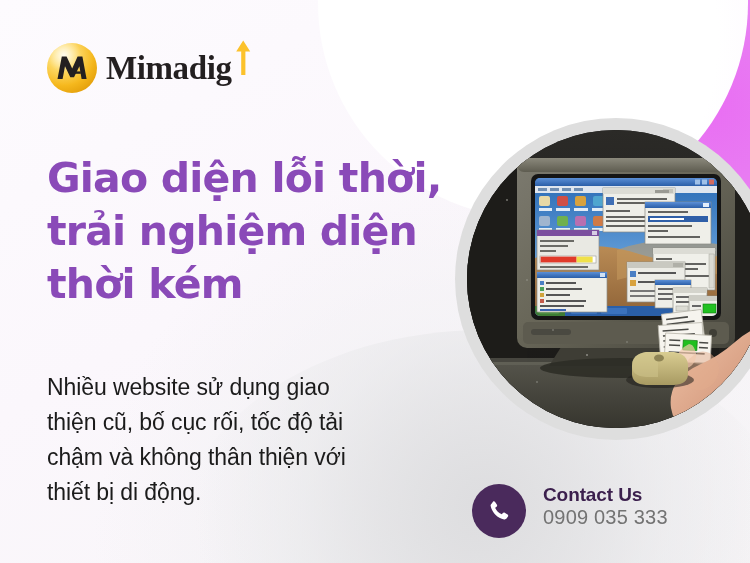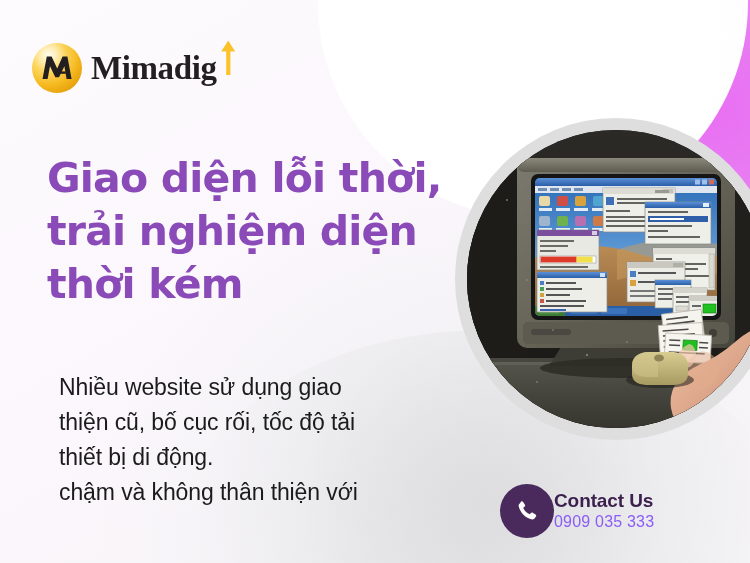--- a/index.html
+++ b/index.html
@@ -61,21 +61,21 @@
     top: 330px;
     width: 620px;
     height: 430px;
     border-radius: 50%;
     background: radial-gradient(circle at 50% 40%, rgba(220,220,222,0.9) 0%, rgba(232,232,234,0.55) 45%, rgba(255,255,255,0) 72%);
   }
 
   
   .logo {
     position: absolute;
-    left: 32px;
+    left: 47px;
     top: 43px;
     display: flex;
     align-items: center;
     gap: 9px;
   }
   .logo-mark {
     position: relative;
     width: 50px;
     height: 50px;
     border-radius: 50%;
@@ -120,21 +120,20 @@
   .bodycopy {
     position: absolute;
     left: 47px;
     top: 370px;
     width: 375px;
     font-family: "Liberation Sans", sans-serif;
     font-size: 23px;
     line-height: 35px;
     color: #1b1b1b;
     letter-spacing: -0.1px;
-    margin-left: 12px;
   }
   .bodycopy .bc-line { display: block; white-space: nowrap; }
 
   
   .photo-ring {
     position: absolute;
     left: 455px;
     top: 118px;
     width: 322px;
     height: 322px;
@@ -150,24 +149,24 @@
     height: 298px;
     border-radius: 50%;
     overflow: hidden;
     background: #111;
   }
   .photo-inner { position: absolute; left: 0; top: 0; width: 298px; height: 298px; }
 
   
   .contact {
     position: absolute;
-    left: 500px;
+    left: 472px;
     top: 484px;
     display: flex;
-    align-items: center;
+    gap: 17px;
   }
   .contact-circle {
     width: 54px;
     height: 54px;
     border-radius: 50%;
     background: #4a2a5c;
     display: flex;
     align-items: center;
     justify-content: center;
     flex: 0 0 auto;
@@ -175,22 +174,22 @@
   .contact-text { line-height: 1.18; }
   .contact-title {
     font-family: "Liberation Sans", sans-serif;
     font-weight: bold;
     font-size: 19px;
     color: #3b1f4d;
     letter-spacing: -0.1px;
   }
   .contact-phone {
     font-family: "Liberation Sans", sans-serif;
-    font-size: 16px;
-    color: #8b5cf6;
+    font-size: 20px;
+    color: #737373;
     letter-spacing: 0.2px;
   }
 </style>
 </head>
 <body>
 
 <div id="canvas">
 
   <div class="bg-base"></div>
   <div class="bg-magenta-2"></div>
@@ -223,22 +222,22 @@
 
   <div class="headline">
     <span class="hl-line">Giao diện lỗi thời,</span>
     <span class="hl-line">trải nghiệm diện</span>
     <span class="hl-line">thời kém</span>
   </div>
 
   <div class="bodycopy">
     <span class="bc-line">Nhiều website sử dụng giao</span>
     <span class="bc-line">thiện cũ, bố cục rối, tốc độ tải</span>
+    <span class="bc-line">chậm và không thân thiện với</span>
     <span class="bc-line">thiết bị di động.</span>
-    <span class="bc-line">chậm và không thân thiện với</span>
   </div>
 
   <div class="photo-ring">
     <div class="photo-clip">
       <svg class="photo-inner" viewBox="0 0 298 298" aria-hidden="true">
         <defs>
           <linearGradient id="wallG" x1="0" y1="0" x2="0" y2="1">
             <stop offset="0%" stop-color="#2b2a27"></stop>
             <stop offset="100%" stop-color="#171614"></stop>
           </linearGradient>

